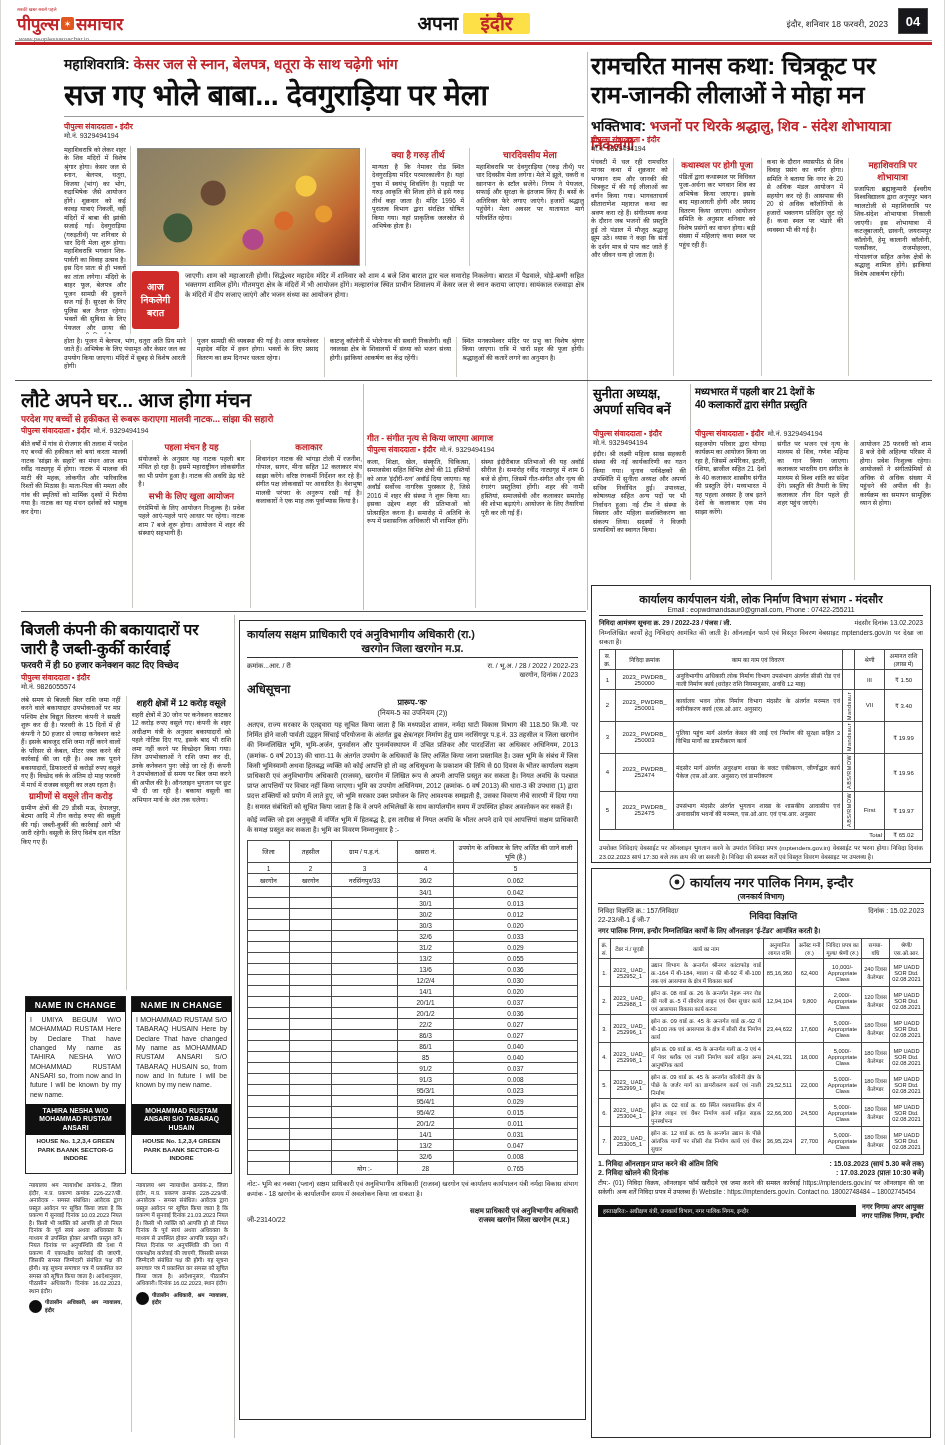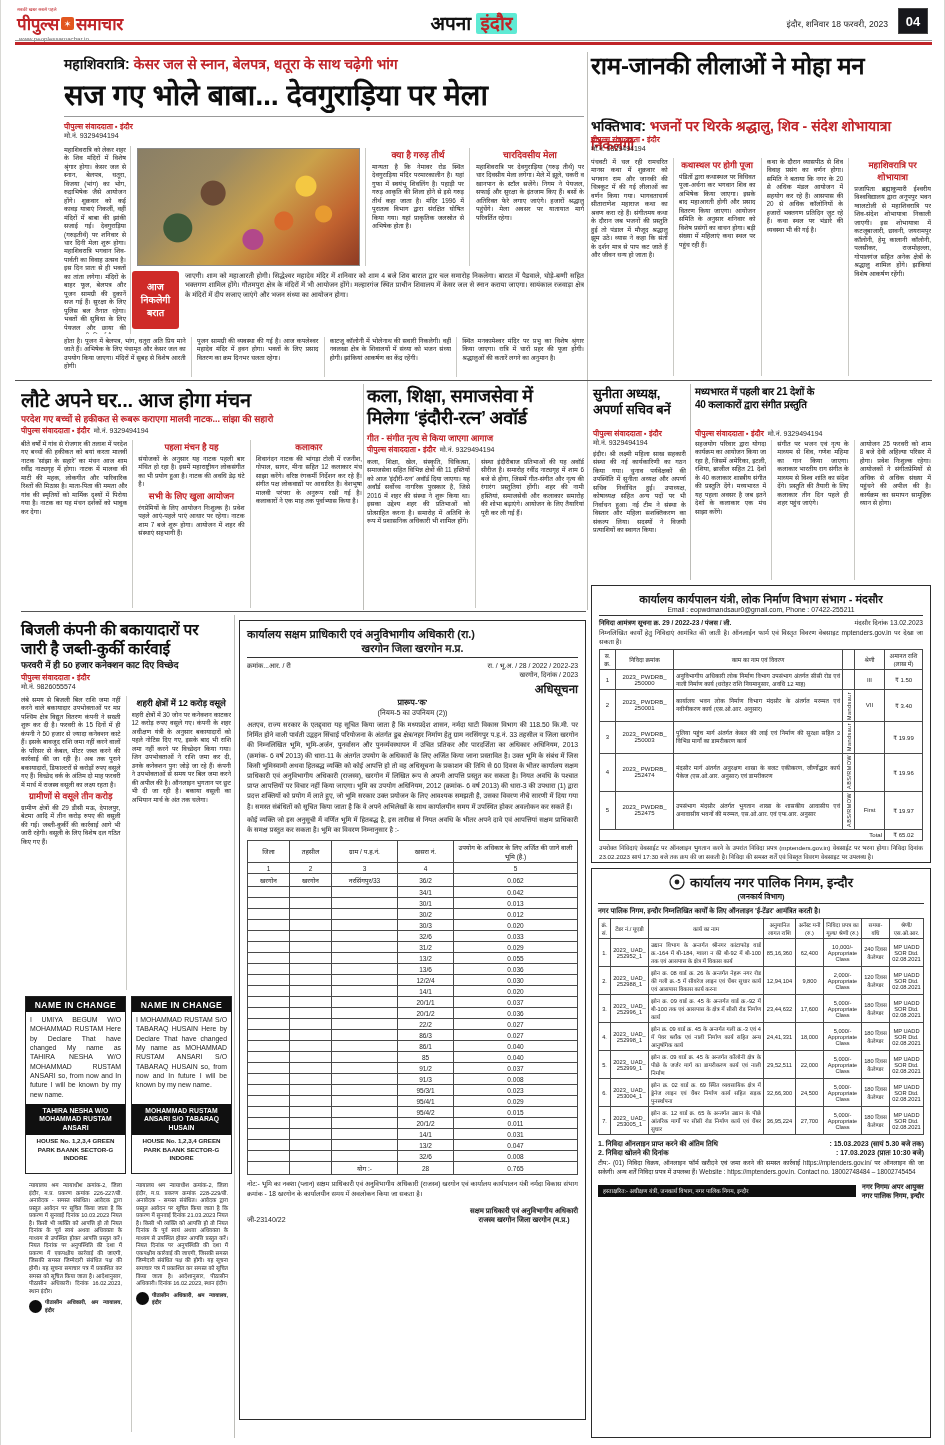--- a/index.html
+++ b/index.html
@@ -40,21 +40,21 @@
     radial-gradient(circle at 76% 32%, #f4c842 0 10px, rgba(0,0,0,0) 11px),
     radial-gradient(circle at 84% 56%, #e89b30 0 8px, rgba(0,0,0,0) 9px),
     radial-gradient(circle at 66% 62%, #d86a2c 0 9px, rgba(0,0,0,0) 10px),
     radial-gradient(circle at 18% 68%, #3e5a3a 0 14px, rgba(0,0,0,0) 15px),
     radial-gradient(circle at 34% 38%, #6b4a35 0 12px, rgba(0,0,0,0) 13px),
     radial-gradient(circle at 52% 78%, #b2488a 0 10px, rgba(0,0,0,0) 11px),
     linear-gradient(135deg,#8a7f66 0%,#9c8a62 30%,#caa14a 55%,#c1622f 80%,#8e3b24 100%);
     border:1px solid #888}
   .mast-logo{color:#c02428;font-weight:bold;font-size:17px;letter-spacing:-.3px;display:flex;align-items:center;gap:2px}
   .logo-star{width:13px;height:13px;background:#e2571f;color:#fff;font-size:9px;display:inline-flex;align-items:center;justify-content:center;border-radius:2px}
-  .sec-pill{background:#5eead4;color:#c02428;font-weight:bold;padding:0 4px;border-radius:2px}
+  .sec-pill{background:#fde047;color:#c02428;font-weight:bold;padding:0 17px;border-radius:2px}
   .dotline{border-top:1px solid #999;position:absolute}
 </style>
 </head>
 <body>
 
 <div class="page">
 
   <div class="t" style="left:16px;top:6px;width:220px">
     <div style="font-size:4.6px;color:#c02428">सबकी खबर सबसे पहले</div>
     <div class="mast-logo">
@@ -114,20 +114,21 @@
       </div>
     <div>
         <div class="body6">काटजू कॉलोनी में भोलेनाथ की सवारी निकलेगी। वहीं नवलखा क्षेत्र के शिवालयों में संध्या को भजन संध्या होगी। झांकियां आकर्षण का केंद्र रहेंगी।</div>
       </div>
     <div>
         <div class="body6">स्थित मनकामेश्वर मंदिर पर प्रभु का विशेष श्रृंगार किया जाएगा। रात्रि में चारों प्रहर की पूजा होगी। श्रद्धालुओं की कतारें लगने का अनुमान है।</div>
       </div>
   </div>
 
   <div class="t headline" style="left:590px;top:52px;width:340px;font-size:24px;line-height:1.2">
+    <div>रामचरित मानस कथा: चित्रकूट पर</div>
     <div>राम-जानकी लीलाओं ने मोहा मन</div>
   </div>
   <div class="t" style="left:590px;top:116px;width:340px;font-size:14px">
     <span class="b" style="color:#111">भक्तिभाव:</span>
     <span class="b red">भजनों पर थिरके श्रद्धालु, शिव - संदेश शोभायात्रा निकलेगी</span>
   </div>
   <div class="t byl" style="left:590px;top:134px">पीपुल्स संवाददाता ▪ इंदौर</div>
   <div class="t phn" style="left:590px;top:144px">मो.नं. 9329494194</div>
 
   <div class="t colset" style="left:590px;top:158px;width:340px;height:218px">
@@ -166,24 +167,20 @@
       <div class="sub">सभी के लिए खुला आयोजन</div>
       <div class="body6">रंगप्रेमियों के लिए आयोजन निःशुल्क है। प्रवेश पहले आएं-पहले पाएं आधार पर रहेगा। नाटक शाम 7 बजे शुरू होगा। आयोजन में शहर की संस्थाएं सहभागी हैं।</div>
     </div>
     <div>
       <div class="sub">कलाकार</div>
       <div class="body6">शिवानंदन नाटक की भांगड़ा टोली में रजनीश, गोपाल, सागर, मीना सहित 12 कलाकार मंच साझा करेंगे। वरिष्ठ रंगकर्मी निर्देशन कर रहे हैं। संगीत पक्ष लोकवाद्यों पर आधारित है। वेशभूषा मालवी परंपरा के अनुरूप रखी गई है। कलाकारों ने एक माह तक पूर्वाभ्यास किया है।</div>
     </div>
   </div>
   <div class="lnv" style="left:362px;top:384px;height:226px"></div>
 
-  <div class="t headline" style="left:366px;top:386px;width:217px;font-size:18px;line-height:1.2">
-    <div>कला, शिक्षा, समाजसेवा में</div>
-    <div>मिलेगा ‘इंदौरी-रत्न’ अवॉर्ड</div>
-  </div>
   <div class="t b red" style="left:366px;top:432px;width:217px;font-size:8.6px">गीत - संगीत नृत्य से किया जाएगा आगाज</div>
   <div class="t" style="left:366px;top:444px;font-size:7.4px">
     <span class="byl">पीपुल्स संवाददाता ▪ इंदौर</span>&nbsp;
     <span class="phn">मो.नं. 9329494194</span>
   </div>
   <div class="t colset" style="left:366px;top:458px;width:217px;height:150px">
     <div>
         <div class="body6">कला, शिक्षा, खेल, संस्कृति, चिकित्सा, समाजसेवा सहित विभिन्न क्षेत्रों की 11 हस्तियों को आज 'इंदौरी-रत्न' अवॉर्ड दिया जाएगा। यह अवॉर्ड सर्वोच्च नागरिक पुरस्कार है, जिसे 2016 में शहर की संस्था ने शुरू किया था। इसका उद्देश्य शहर की प्रतिभाओं को प्रोत्साहित करना है। समारोह में अतिथि के रूप में प्रशासनिक अधिकारी भी शामिल होंगे।</div>
       </div>
     <div>
@@ -268,21 +265,21 @@
   </div>
 
   <div class="notice" style="left:238px;top:620px;width:347px;height:800px">
     <div class="b" style="font-size:11px">कार्यालय सक्षम प्राधिकारी एवं अनुविभागीय अधिकारी (रा.)</div>
     <div class="b" style="text-align:center;font-size:10.5px;border-bottom:1px solid #333;padding-bottom:2px">खरगोन जिला खरगोन म.प्र.</div>
     <div style="display:flex;justify-content:space-between;font-size:6.8px;margin-top:3px">
       <span>क्रमांक...आर. / री</span>
       <span>रा. / भू.अ. / 28 / 2022 / 2022-23</span>
     </div>
     <div style="text-align:right;font-size:6.8px">खरगोन, दिनांक       / 2023</div>
-    <div class="b" style="text-align:right;font-size:11.5px;margin-top:2px">अधिसूचना</div>
+    <div class="b" style="text-align:left;font-size:11.5px;margin-top:2px">अधिसूचना</div>
     <div class="b" style="text-align:center;font-size:8px">प्रारूप-'क'</div>
     <div style="text-align:center;font-size:7.2px;margin-bottom:3px">(नियम-5 का उपनियम (2))</div>
     <div style="font-size:6.8px;line-height:1.5;text-align:justify">अतएव, राज्य सरकार के एतद्द्वारा यह सूचित किया जाता है कि मध्यप्रदेश शासन, नर्मदा घाटी विकास विभाग की 118.50 कि.मी. पर निर्मित होने वाली पार्वती उद्वहन सिंचाई परियोजना के अंतर्गत डूब क्षेत्र/नहर निर्माण हेतु ग्राम नरसिंगपुर प.ह.नं. 33 तहसील व जिला खरगोन की निम्नलिखित भूमि, भूमि-अर्जन, पुनर्वासन और पुनर्व्यवस्थापन में उचित प्रतिकर और पारदर्शिता का अधिकार अधिनियम, 2013 (क्रमांक- 6 वर्ष 2013) की धारा-11 के अंतर्गत उपयोग के अधिकारों के लिए अर्जित किया जाना प्रस्तावित है। उक्त भूमि के संबंध में जिस किसी भूमिस्वामी अथवा हितबद्ध व्यक्ति को कोई आपत्ति हो तो वह अधिसूचना के प्रकाशन की तिथि से 60 दिवस के भीतर कार्यालय सक्षम प्राधिकारी एवं अनुविभागीय अधिकारी (राजस्व), खरगोन में लिखित रूप से अपनी आपत्ति प्रस्तुत कर सकता है। नियत अवधि के पश्चात प्राप्त आपत्तियों पर विचार नहीं किया जाएगा। भूमि का उपयोग अधिनियम, 2012 (क्रमांक- 6 वर्ष 2013) की धारा-3 की उपधारा (1) द्वारा प्रदत्त शक्तियों को प्रयोग में लाते हुए, जो भूमि सरकार उक्त प्रयोजन के लिए आवश्यक समझती है, उसका विवरण नीचे सारणी में दिया गया है। समस्त संबंधितों को सूचित किया जाता है कि वे अपने अभिलेखों के साथ कार्यालयीन समय में उपस्थित होकर अवलोकन कर सकते हैं।</div>
     <div style="font-size:6.8px;line-height:1.5;text-align:justify;margin-top:3px">कोई व्यक्ति जो इस अनुसूची में वर्णित भूमि में हितबद्ध है, इस तारीख से नियत अवधि के भीतर अपने दावे एवं आपत्तियां सक्षम प्राधिकारी के समक्ष प्रस्तुत कर सकता है। भूमि का विवरण निम्नानुसार है :-</div>
 
     <table class="ntable" style="margin-top:5px;font-size:6.5px">
       <thead>
         <tr>
           <th style="width:42px" class="b">जिला</th>
           <th style="width:42px" class="b">तहसील</th>
@@ -578,20 +575,28 @@
 
   <div class="notice" style="left:590px;top:868px;width:340px;height:570px;padding:4px 6px">
     <div style="display:flex;align-items:center;justify-content:center;gap:5px">
       <svg width="16" height="16" viewBox="0 0 16 16">
           <circle cx="8" cy="8" r="7" fill="none" stroke="#222" stroke-width="1.3"></circle>
           <circle cx="8" cy="8" r="2.4" fill="#222"></circle>
         </svg>
       <span class="b" style="font-size:13px">कार्यालय नगर पालिक निगम, इन्दौर</span>
     </div>
     <div class="b" style="text-align:center;font-size:7.6px;border-bottom:1px solid #333;padding-bottom:2px">(जनकार्य विभाग)</div>
+    <div style="display:flex;justify-content:space-between;font-size:6.8px;margin-top:2px">
+      <span>
+        <span>निविदा विज्ञप्ति क्र.: 157/निविदा/</span><br>
+        <span>22-23/जी-1 ई जी-7</span>
+      </span>
+      <span class="b" style="font-size:9px;align-self:center">निविदा विज्ञप्ति</span>
+      <span>दिनांक : 15.02.2023</span>
+    </div>
     <div class="b" style="font-size:6.9px;margin-top:2px">नगर पालिक निगम, इन्दौर निम्नलिखित कार्यों के लिए ऑनलाइन 'ई-टेंडर' आमंत्रित करती है।</div>
 
     <table class="ntable" style="margin-top:3px;font-size:5.7px">
       <thead>
         <tr>
           <th style="width:12px" class="b">क्रं. सं.</th>
           <th style="width:38px" class="b">टेंडर नं./ यूएडी</th>
           <th class="b">कार्य का नाम</th>
           <th style="width:32px" class="b">अनुमानित लागत राशि</th>
           <th style="width:28px" class="b">अर्नेस्ट मनी (रु.)</th>

